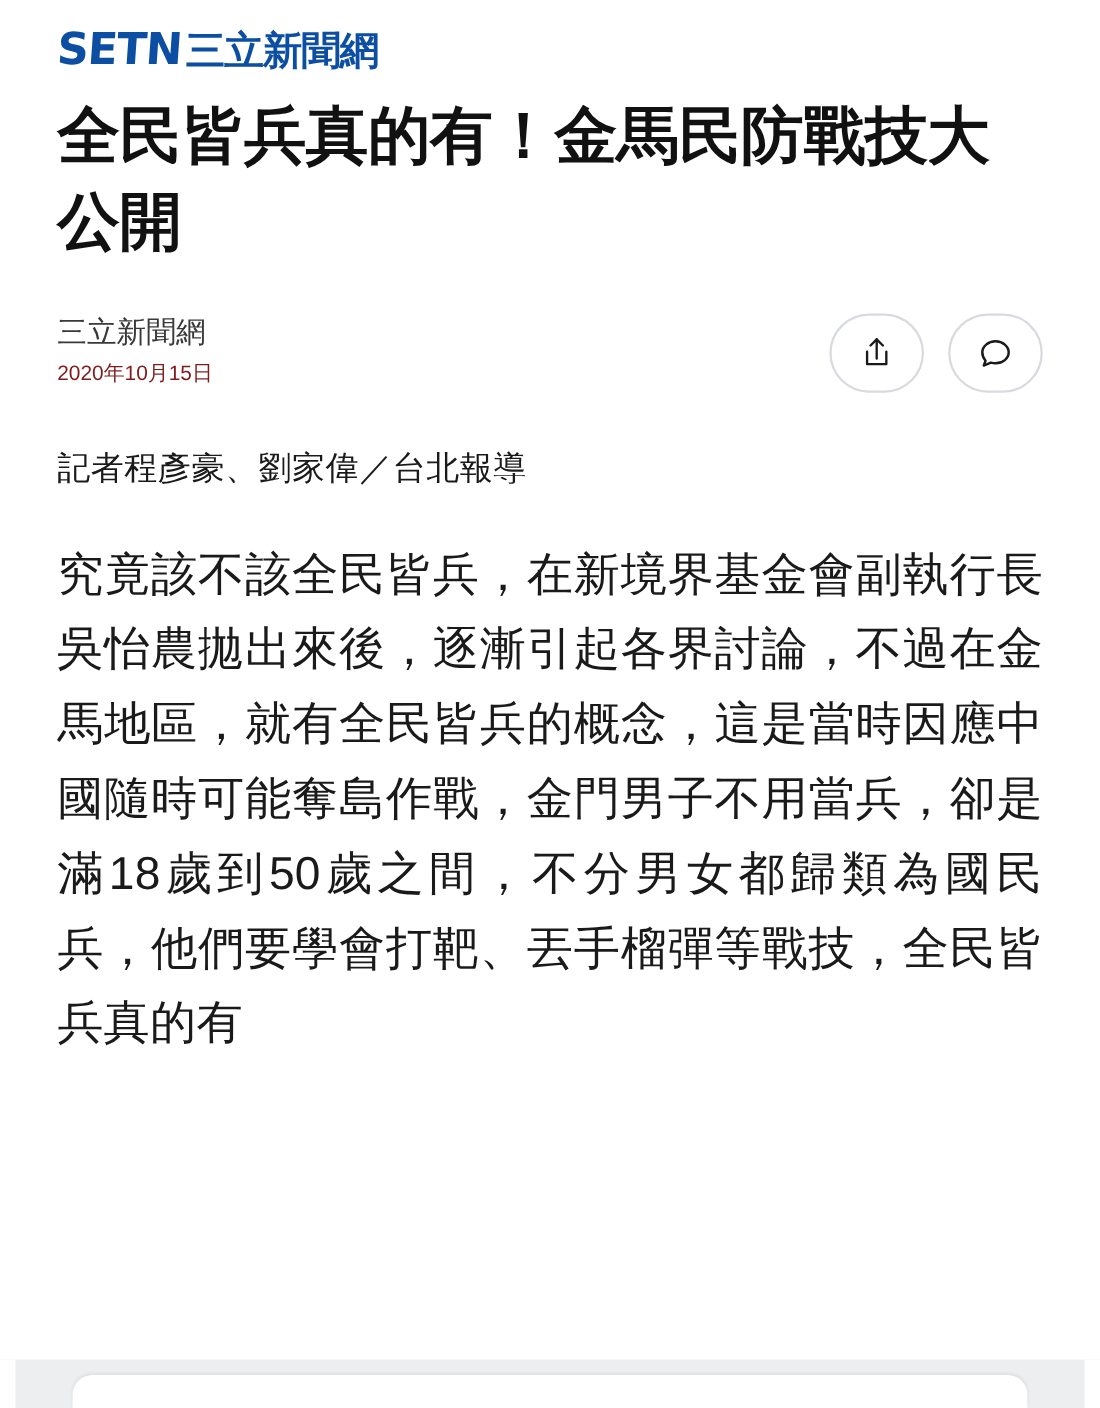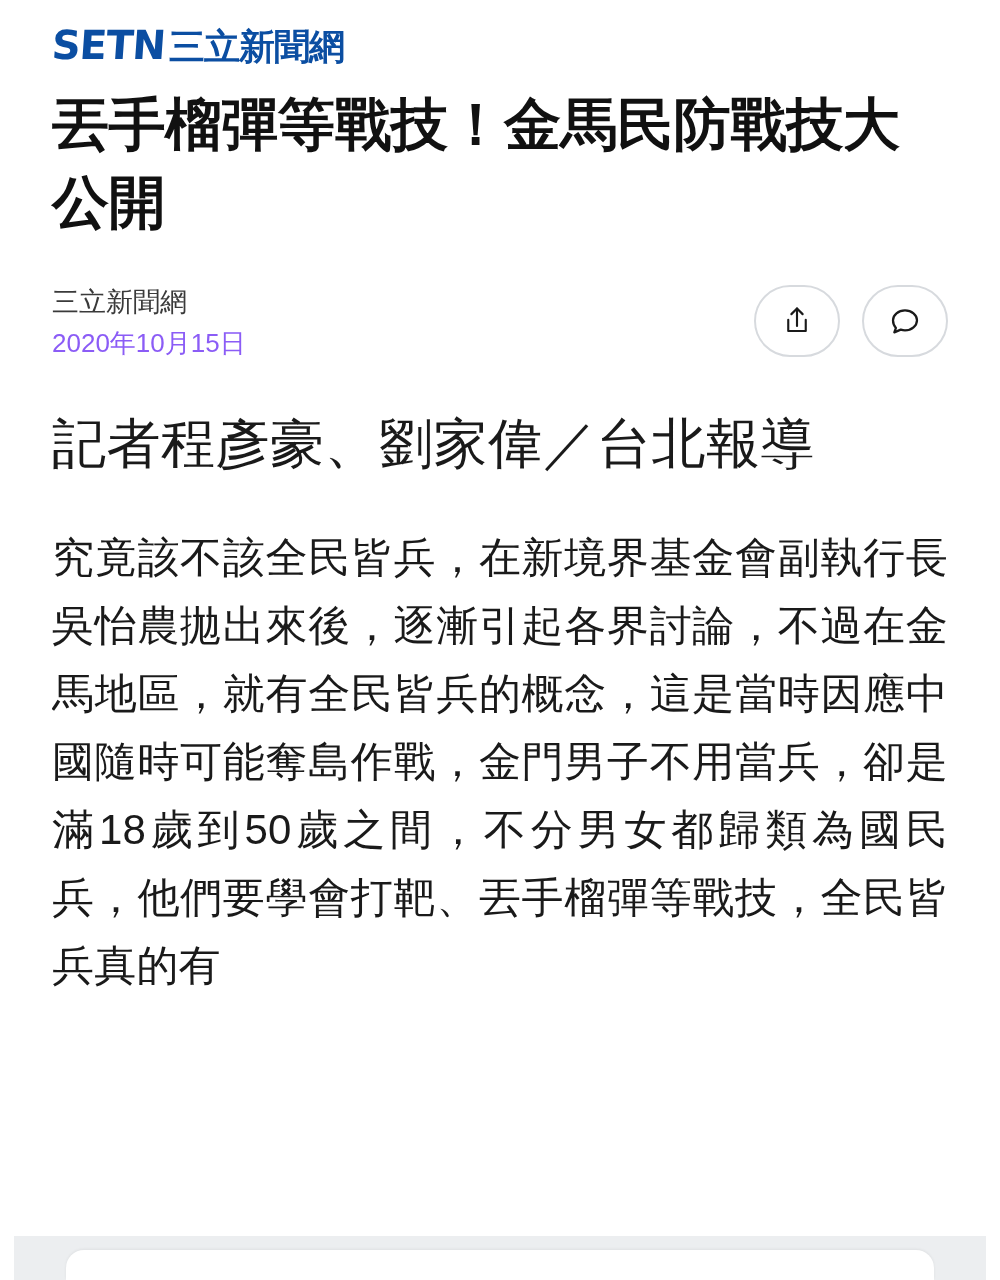--- a/index.html
+++ b/index.html
@@ -77,22 +77,22 @@
     flex-direction: column;
     gap: 14px;
     padding-top: 6px;
   }
   .meta-source {
     font-size: 27px;
     color: #3a3a3a;
     line-height: 1;
   }
   .meta-date {
-    font-size: 26px;
-    color: #8b5cf6;
+    font-size: 19px;
+    color: #7f1d1d;
     line-height: 1;
   }
   .meta-actions {
     display: flex;
     gap: 22px;
     padding-top: 2px;
   }
   .action-btn {
     width: 86px;
     height: 72px;
@@ -104,21 +104,21 @@
     justify-content: center;
     box-sizing: border-box;
   }
   .action-btn svg { display: block; }
 
   
   .article {
     margin: 46px 52px 0 52px;
   }
   .reporter {
-    font-size: 54px;
+    font-size: 30px;
     line-height: 1.5;
     color: #1a1a1a;
     letter-spacing: 0.5px;
   }
   .body-text {
     margin-top: 40px;
     font-size: 42px;
     line-height: 1.62;
     color: #1a1a1a;
     letter-spacing: 0.2px;
@@ -168,21 +168,21 @@
 
 <div class="page">
 
   <div class="brand">
     <div class="brand-logo">
       <span class="brand-setn">SETN</span>
       <span class="brand-cn">三立新聞網</span>
     </div>
   </div>
 
-  <h1 class="headline">丟手榴彈等戰技！金馬民防戰技大公開</h1>
+  <h1 class="headline">全民皆兵真的有！金馬民防戰技大公開</h1>
 
   <div class="meta-row">
     <div class="meta-left">
       <div class="meta-source">三立新聞網</div>
       <div class="meta-date">2020年10月15日</div>
     </div>
     <div class="meta-actions">
       <div class="action-btn">
         <span>
           <svg width="30" height="34" viewBox="0 0 24 26" fill="none" stroke="#1a1a1a" stroke-width="1.7" stroke-linecap="round" stroke-linejoin="round">

